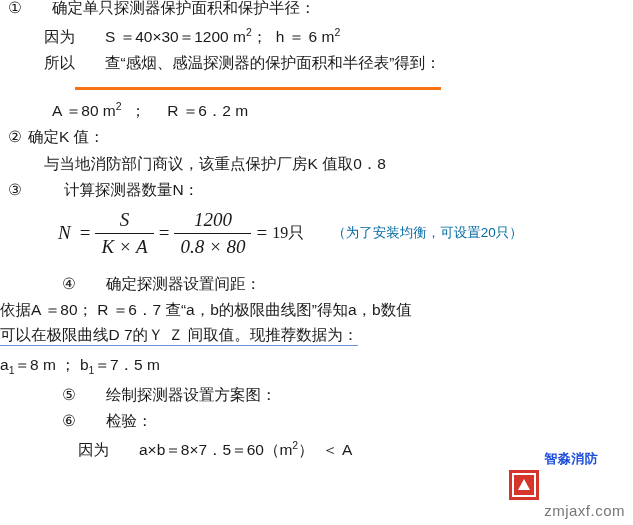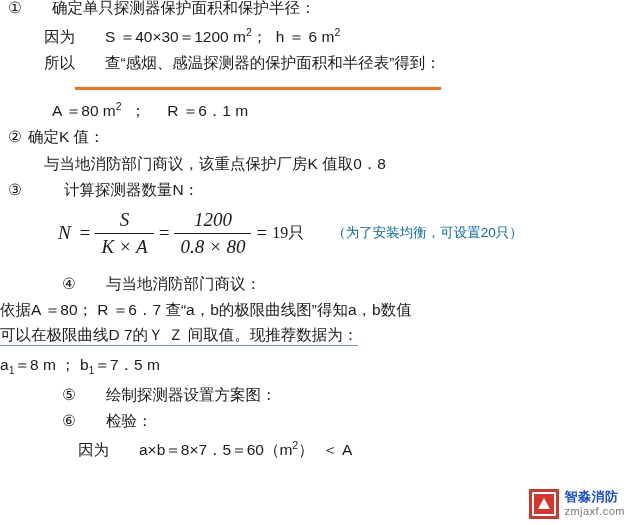--- a/index.html
+++ b/index.html
@@ -146,23 +146,24 @@
     flex-direction: column;
     line-height: 1.15;
   }
   .logo-title {
     font-size: 13px;
     color: #1d4ed8;
     font-weight: bold;
     letter-spacing: 0.5px;
   }
   .logo-sub {
-    font-size: 11px;
+    font-size: 15px;
     color: #777;
     letter-spacing: 0.5px;
+    margin-top: 35px;
   }
 </style>
 </head>
 <body>
 
 <div class="page">
 
   <div class="line row">
     <span class="num i1">①</span>
     <span class="txt i7">确定单只探测器保护面积和保护半径：</span>
@@ -172,21 +173,21 @@
     <span class="txt i2">因为</span>
     <span class="txt i7"><span>S ＝40×30＝1200 m</span><span class="sup">2</span><span>；  h ＝ 6 m</span><span class="sup">2</span></span>
   </div>
 
   <div class="line row">
     <span class="txt i2">所以</span>
     <span class="txt i7 underline">查“感烟、感温探测器的保护面积和半径表”得到：</span>
   </div>
 
   <div class="line row">
-    <span class="txt i3"><span>A ＝80 m</span><span class="sup">2</span><span>  ；     R ＝6．1 m</span></span>
+    <span class="txt i3"><span>A ＝80 m</span><span class="sup">2</span><span>  ；     R ＝6．2 m</span></span>
   </div>
 
   <div class="line row">
     <span class="num i1">②</span>
     <span class="txt i6">确定K 值：</span>
   </div>
 
   <div class="line row">
     <span class="txt i2">与当地消防部门商议，该重点保护厂房K 值取0．8</span>
   </div>
@@ -210,21 +211,21 @@
       <span class="bar"></span>
       <span class="bot">0.8 × 80</span>
     </span>
     <span class="eq">=</span>
     <span class="result">19只</span>
     <span class="note">（为了安装均衡，可设置20只）</span>
   </div>
 
   <div class="line row">
     <span class="num i4">④</span>
-    <span class="txt i7">与当地消防部门商议：</span>
+    <span class="txt i7">确定探测器设置间距：</span>
   </div>
 
   <div class="line rowTight">
     <span class="txt i0">依据A ＝80； R ＝6．7 查“a，b的极限曲线图”得知a，b数值</span>
   </div>
 
   <div class="line row">
     <span class="txt i0 underline-blue">可以在极限曲线D 7的Ｙ Ｚ 间取值。现推荐数据为：</span>
   </div>
 

